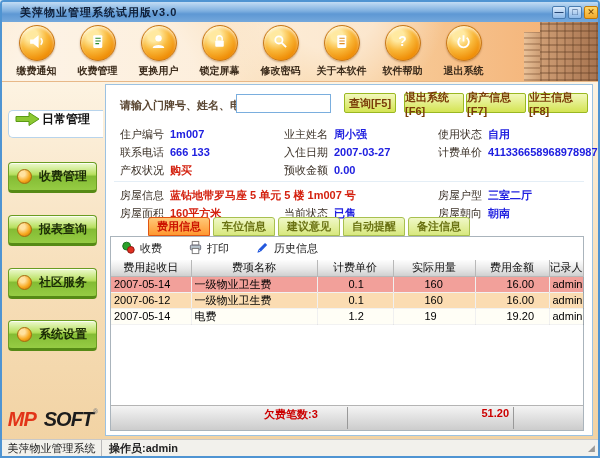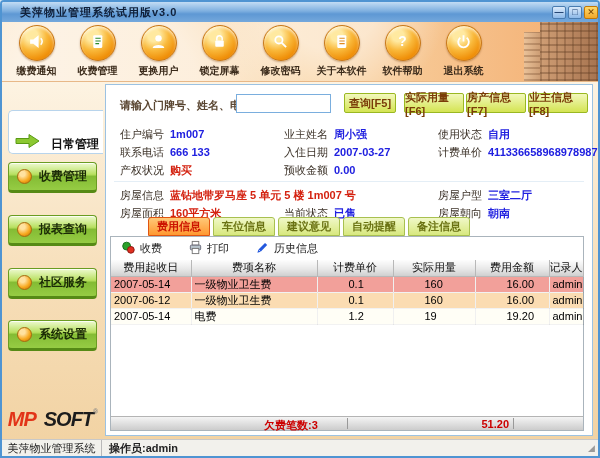--- a/index.html
+++ b/index.html
@@ -37,22 +37,22 @@
       repeating-linear-gradient(0deg, rgba(70,40,20,.35) 0 2px, transparent 2px 7px),
       repeating-linear-gradient(90deg, rgba(70,40,20,.3) 0 2px, transparent 2px 8px),
       linear-gradient(90deg,#c99a74,#9a6a4a); }
   .building:before { content:""; position:absolute; left:-16px; top:10px; bottom:0; width:16px;
     background:repeating-linear-gradient(0deg, rgba(90,50,25,.3) 0 2px, transparent 2px 6px), linear-gradient(90deg,#e8c49e,#c79a74); }
 
   
   .bodyarea { position:absolute; left:0; top:80px; right:0; bottom:17px;
     background:linear-gradient(180deg,#fdf3e2 0%,#f6ddb6 60%,#f2d3a4 100%); }
   .sidebar { position:absolute; left:0; top:0; width:101px; bottom:0; }
-  .nav-active { position:absolute; left:6px; top:28px; width:95px; height:44px; background:#fff;
-    border:1px solid #b8d4ec; border-right:none; border-radius:5px 0 0 5px; display:flex; align-items:flex-end; gap:10px; padding-left:6px; cursor:pointer; }
+  .nav-active { position:absolute; left:6px; top:28px; width:95px; height:28px; background:#fff;
+    border:1px solid #b8d4ec; border-right:none; border-radius:5px 0 0 5px; display:flex; align-items:flex-start; gap:1px; padding-left:6px; cursor:pointer; }
   .nav-active .lbl { font-size:12px; font-weight:bold; color:#111; }
   .side-btn { position:absolute; left:6px; width:89px; height:31px; border-radius:4px; cursor:pointer;
     background:linear-gradient(180deg,#eefad0 0%,#b8e060 42%,#84bc34 50%,#96cc44 100%);
     border:1px solid #6a9c22; border-bottom:3px solid #568a16; box-shadow:inset 0 1px 0 rgba(255,255,255,.8);
     display:flex; align-items:center; gap:7px; padding-left:8px; }
   .side-btn .sphere { width:15px; height:15px; border-radius:50%;
     background:radial-gradient(circle at 35% 30%, #ffe2a0 0 20%, #f7a81e 60%, #b96a00 100%); border:1px solid #a86a10; }
   .side-btn .lbl { font-size:12px; font-weight:bold; color:#1a2a06; }
   .logo { position:absolute; left:0; right:0; bottom:8px; text-align:center; font-style:italic; font-weight:bold; letter-spacing:-1px; }
   .logo .mp { color:#e23418; font-size:20px; }
@@ -86,21 +86,21 @@
   table.fee { position:absolute; left:0; top:23px; width:472px; border-collapse:collapse; table-layout:fixed; font-size:11px; }
   table.fee th { height:16px; font-weight:normal; color:#111; text-align:center;
     background:linear-gradient(180deg,#fdfdfd 0%,#e8e8e8 55%,#cfcfcf 100%);
     border:1px solid #b8b8b8; border-top:none; overflow:hidden; }
   table.fee th:first-child { border-left:none; }
   table.fee td { height:14px; padding:0 3px; border-right:1px solid rgba(0,0,0,.06); border-bottom:1px solid rgba(0,0,0,.05); overflow:hidden; white-space:nowrap; }
   table.fee td.num { text-align:right; padding-right:42px;padding-left:31px; }
   tr.row-sel { background:#f2a09a; border-top:1px solid #a05a5a; }
   tr.row-alt { background:#fbdcb2; }
   tr.row-plain { background:#fffef6; }
-  .feefooter { position:absolute; left:0; right:0; bottom:0; height:14px;
+  .feefooter { position:absolute; left:0; right:0; bottom:0; height:25px;
     background:linear-gradient(180deg,#f4f4f4,#cccccc); border-top:1px solid #b4b4b4; font-size:11px; font-weight:bold; color:#cc0000; }
   .feefooter .cell1 { position:absolute; left:110px; width:140px; text-align:center; top:1px; }
   .feefooter .d1 { position:absolute; left:236px; top:1px; bottom:1px; border-left:1px solid #999; }
   .feefooter .cell2 { position:absolute; left:260px; width:138px; text-align:right; top:1px; }
   .feefooter .d2 { position:absolute; left:402px; top:1px; bottom:1px; border-left:1px solid #999; }
 
   
   .statusbar { position:absolute; left:0; bottom:0; right:0; height:17px; background:#f2f1ec; border-top:1px solid #c8c8c8;
     display:flex; align-items:center; font-size:11px; color:#222; }
   .sb-cell1 { width:100px; text-align:center; border-right:1px solid #b8b8b8; height:100%; line-height:16px; }
@@ -229,21 +229,21 @@
       <div class="logo">
         <span class="mp">MP</span><span class="soft">SOFT</span><span class="reg">®</span>
       </div>
     </div>
 
     <div class="panel">
       <span class="s-label">请输入门牌号、姓名、电话[F2]</span>
       <input class="s-input" value="" style="">
       <div id="search-btns">
           <div class="g-btn" style="left: 238px; width: 52px;">查询[F5]</div>
-          <div class="g-btn" style="left: 298px; width: 60px;">实际用量[F6]</div>
+          <div class="g-btn" style="left: 298px; width: 60px;">退出系统[F6]</div>
           <div class="g-btn" style="left: 360px; width: 60px;">房产信息[F7]</div>
           <div class="g-btn" style="left: 422px; width: 60px;">业主信息[F8]</div>
         </div>
 
       <div id="resident-fields">
           <div class="field" style="top: 42px; left: 14px;"><span class="fl">住户编号</span><span class="fv" style="color:#2020e0">1m007</span></div>
           <div class="field" style="top: 42px; left: 178px;"><span class="fl">业主姓名</span><span class="fv" style="color:#2020e0">周小强</span></div>
           <div class="field" style="top: 42px; left: 332px;"><span class="fl">使用状态</span><span class="fv" style="color:#2020e0">自用</span></div>
           <div class="field" style="top: 60px; left: 14px;"><span class="fl">联系电话</span><span class="fv" style="color:#2020e0">666 133</span></div>
           <div class="field" style="top: 60px; left: 178px;"><span class="fl">入住日期</span><span class="fv" style="color:#2020e0">2007-03-27</span></div>

